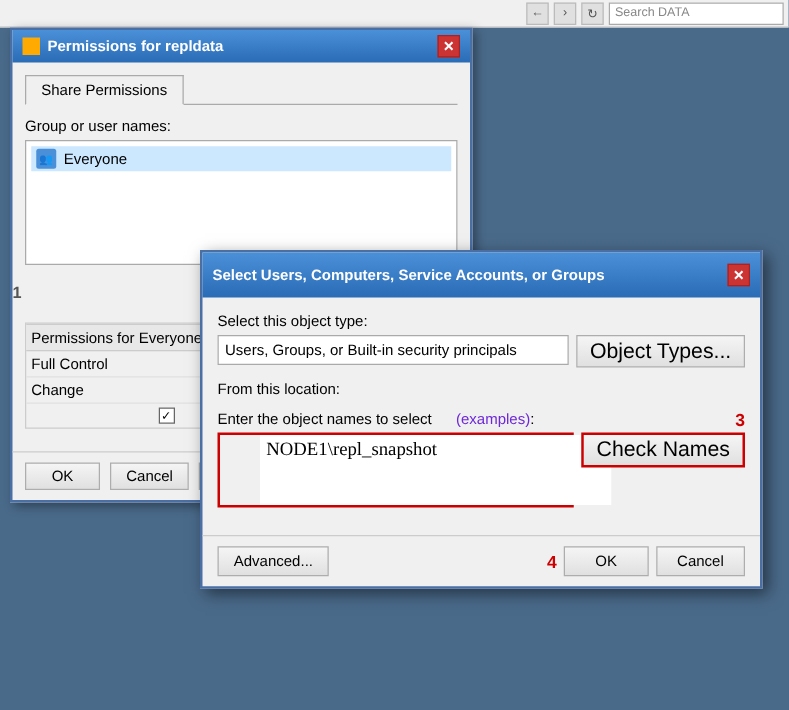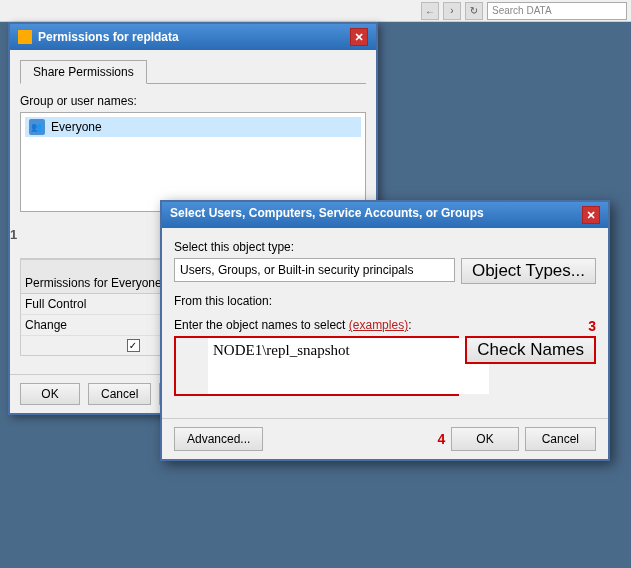--- a/index.html
+++ b/index.html
@@ -174,21 +174,21 @@
 
     .permissions-table-header {
       display: grid;
       grid-template-columns: 1fr 60px 60px;
       border-top: 1px solid #ccc;
       border-bottom: 1px solid #ccc;
       padding: 3px 0;
       background: #e8e8e8;
       font-size: 12px;
     }
-    .perm-col-label { padding-left: 4px; margin-top: 13px; }
+    .perm-col-label { padding-left: 4px; }
     .perm-col-center { text-align: center; }
 
     .permissions-table {
       border: 1px solid #ccc;
       margin-bottom: 8px;
     }
     .perm-row {
       display: grid;
       grid-template-columns: 1fr 60px 60px;
       border-bottom: 1px solid #e0e0e0;
@@ -234,39 +234,39 @@
       box-shadow: 4px 4px 12px rgba(0,0,0,0.5);
       z-index: 20;
     }
     .select-dialog-titlebar {
       background: linear-gradient(to bottom, #4a90d9, #2a6cb5);
       color: white;
       font-size: 12px;
       font-weight: bold;
       padding: 4px 8px;
       display: flex;
-      align-items: flex-start;
+      align-items: center;
       justify-content: space-between;
-      height: 26px;
+      height: 36px;
     }
     .select-dialog-body {
       padding: 12px;
     }
     .field-row {
       margin-bottom: 10px;
     }
     .field-label {
       font-size: 12px;
       margin-bottom: 4px;
       color: #000;
     }
     .field-label a {
-      color: #b91c1c;
-      text-decoration: underline;
-      cursor: pointer;
+      color: #6d28d9;
+      cursor: pointer;
+      margin-left: 16px;
     }
     .text-input {
       width: 100%;
       border: 1px solid #aaa;
       background: white;
       padding: 3px 5px;
       font-size: 12px;
       height: 24px;
     }
     .input-with-btn {

